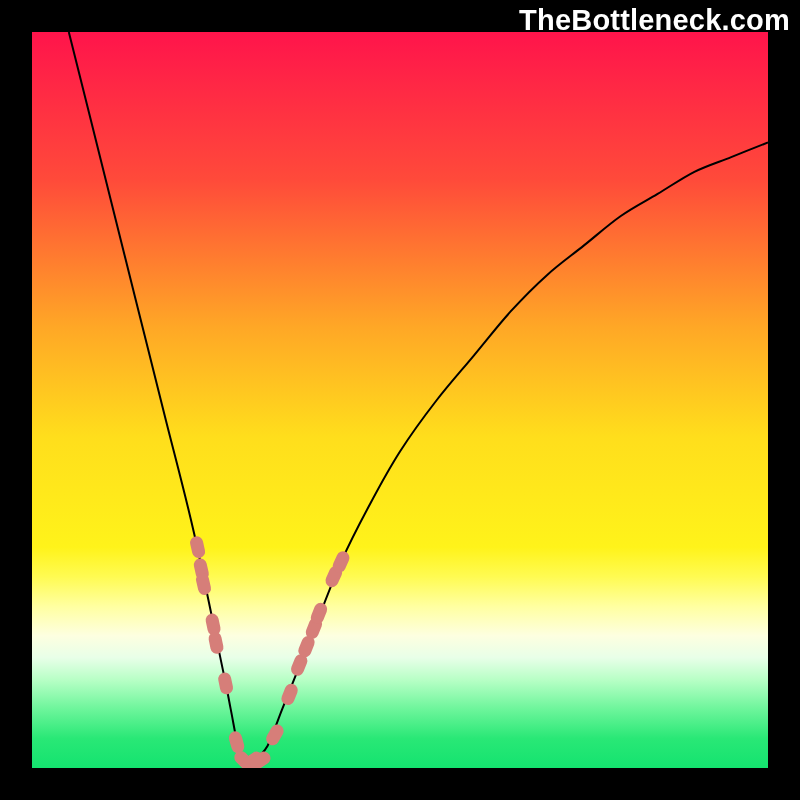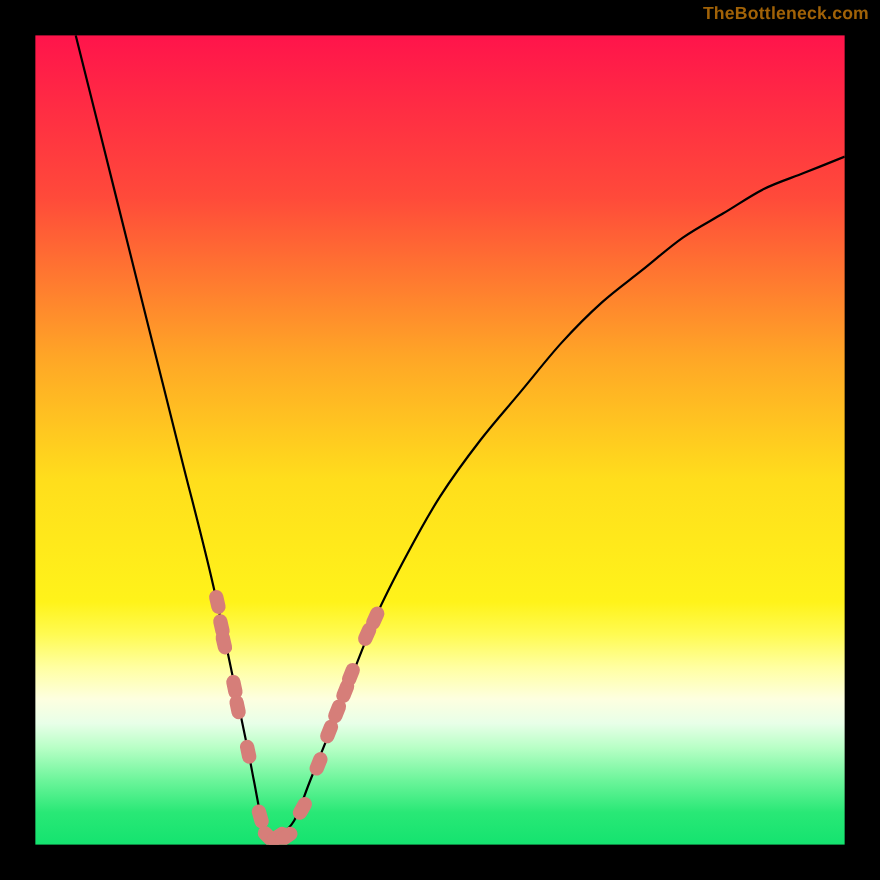--- a/index.html
+++ b/index.html
@@ -16,23 +16,23 @@
     top: 0;
     width: 800px;
     height: 800px;
     background: #000;
   }
   .watermark {
     position: absolute;
     top: 4px;
     right: 10px;
     font-family: Arial, Helvetica, sans-serif;
-    font-size: 16px;
+    font-size: 29px;
     font-weight: 600;
-    color: #a16207;
+    color: #ffffff;
     letter-spacing: 0.2px;
   }
   svg.plot {
     position: absolute;
     left: 32px;
     top: 32px;
     width: 736px;
     height: 736px;
     display: block;
   }

